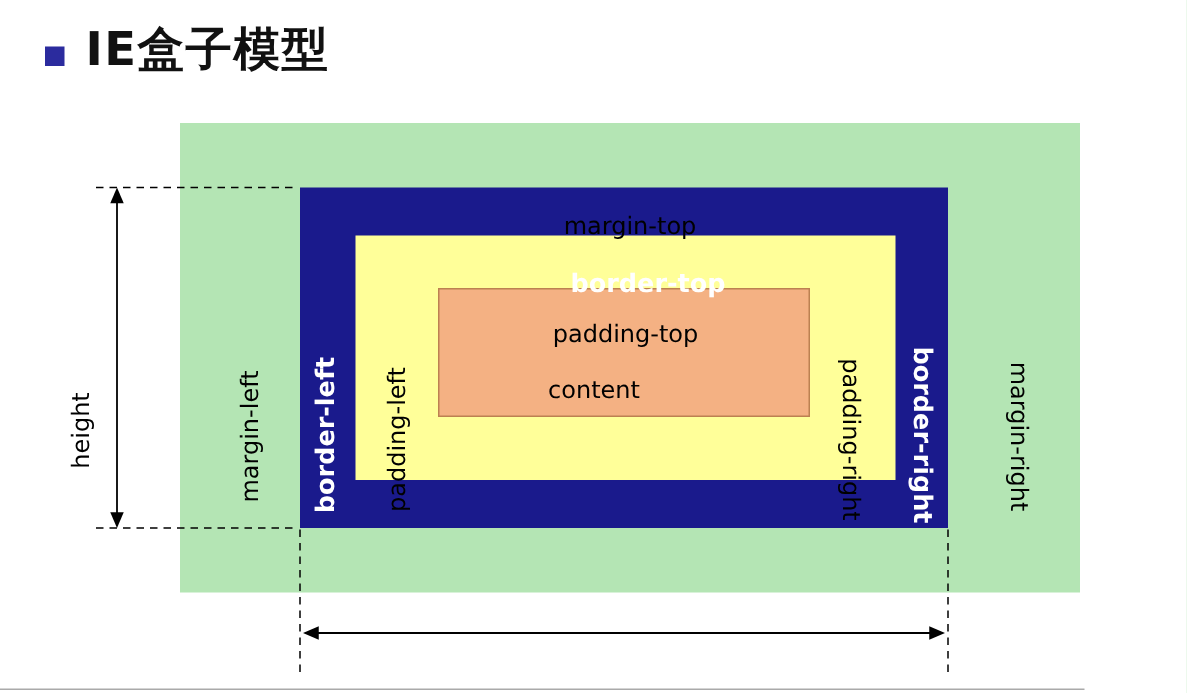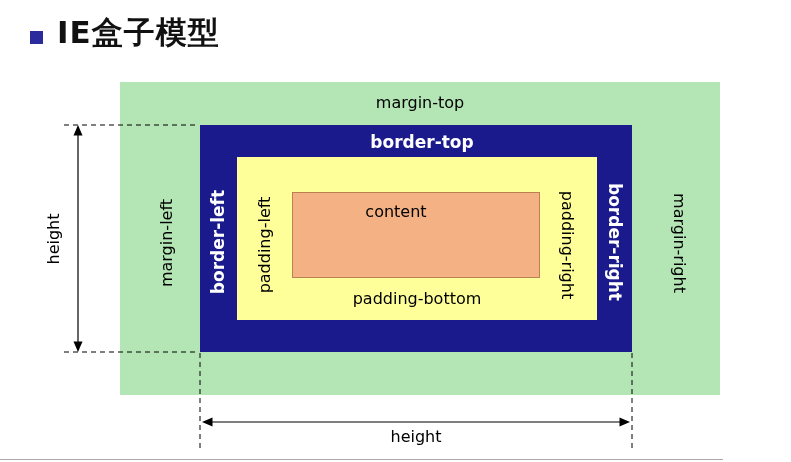--- a/index.html
+++ b/index.html
@@ -33,20 +33,21 @@
   .padding-box { left: 237px; top: 157px; width: 360px; height: 163px; background: #ffff99; }
   .content-box { left: 292px; top: 192px; width: 248px; height: 86px;  background: #f4b183;
                  border: 1px solid rgba(120, 70, 20, 0.45); }
   .lbl {
     position: absolute;
     transform: translate(-50%, -50%);
     font-size: 16px;
     color: #000000;
     white-space: nowrap;
     line-height: 1;
+    margin-top: 48px;
   }
   .lbl.bw { color: #ffffff; font-weight: bold; font-size: 17px; }
   .vl { writing-mode: vertical-rl; }
   .vl.up { transform: translate(-50%, -50%) rotate(180deg); }
   svg.dims { position: absolute; left: 0; top: 0; pointer-events: none; }
   .bottom-rule {
     position: absolute;
     left: 0; top: 459px;
     width: 791px; height: 1px;
     background: #aaaaaa;
@@ -59,23 +60,23 @@
 
   <span class="title-bullet"></span>
   <span class="page-title">IE盒子模型</span>
 
   <div class="box margin-box"></div>
   <div class="box border-box"></div>
   <div class="box padding-box"></div>
   <div class="box content-box"></div>
 
   <span class="lbl" style="left:420px; top:103px;">margin-top</span>
-  <span class="lbl bw" style="left:422px; top:142px;">border-top</span>
+  <span class="lbl bw" style="left:432px; top:142px;">border-top</span>
+  <span class="lbl" style="left:417px; top:175px;">padding-top</span>
   <span class="lbl" style="left:396px; top:212px;">content</span>
-  <span class="lbl" style="left:417px; top:299px;">padding-bottom</span>
 
   <span class="lbl vl up" style="left:167px; top:243px;">margin-left</span>
   <span class="lbl bw vl up" style="left:218px; top:242px;">border-left</span>
   <span class="lbl vl up" style="left:265px; top:245px;">padding-left</span>
 
   <span class="lbl vl" style="left:567px; top:245px;">padding-right</span>
   <span class="lbl bw vl" style="left:614px; top:242px;">border-right</span>
   <span class="lbl vl" style="left:679px; top:243px;">margin-right</span>
 
   <span class="lbl vl up" style="left:54px;  top:239px;">height</span>

